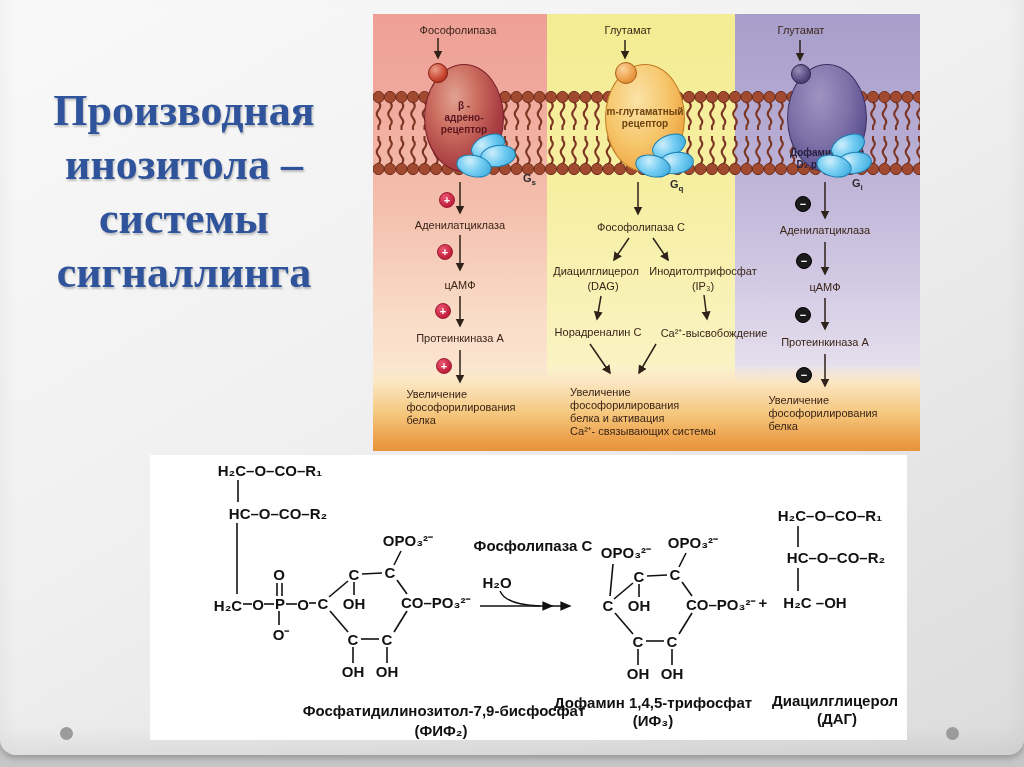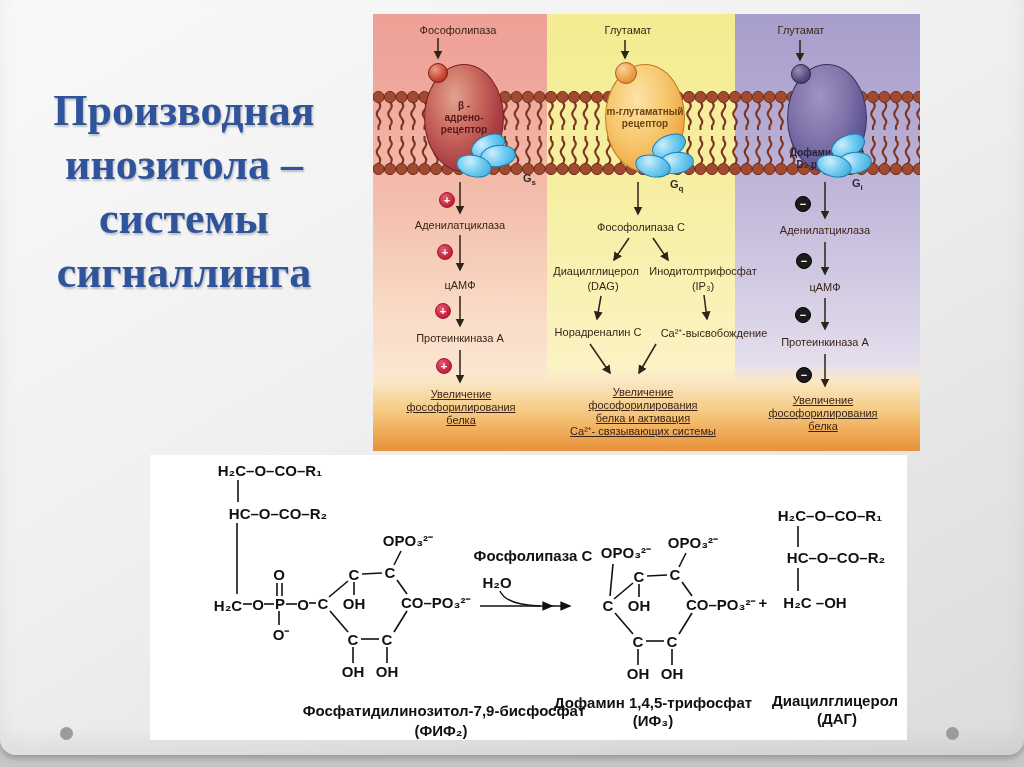--- a/index.html
+++ b/index.html
@@ -68,21 +68,21 @@
   .gblob{position:absolute;width:34px;height:20px;border-radius:50%;z-index:5;
     background:radial-gradient(circle at 35% 30%, #cdeefb 0%, #74cdf2 45%, #35a6da 100%);
     border:1px solid #1b81b4;}
 
   .glabel{position:absolute;z-index:7;font-weight:bold;font-size:11px;color:#2c2c2c;}
   .glabel .sub{font-size:8px;vertical-align:-3px;}
 
   .pw-text{position:absolute;transform:translate(-50%,-50%);z-index:7;
     font-size:11px;color:#3a2417;white-space:nowrap;text-align:center;}
   .pw-multi{position:absolute;transform:translate(-50%,0);z-index:7;
-    font-size:11px;line-height:13px;color:#3a2417;white-space:nowrap;text-align:center;text-decoration:underline;}
+    font-size:11px;line-height:13px;color:#3a2417;white-space:nowrap;text-align:left;}
 
   .badge{position:absolute;width:14px;height:14px;border-radius:50%;z-index:8;
     transform:translate(-50%,-50%);display:flex;align-items:center;justify-content:center;
     color:#fff;font-size:11px;font-weight:bold;line-height:1;}
   .badge-plus{background:radial-gradient(circle at 35% 30%, #ea5670, #c21f3d 70%);border:1px solid #9c1730;}
   .badge-minus{background:#1b1b1b;border:1px solid #000;}
 
   
   .chem{position:absolute;left:150px;top:455px;width:757px;height:285px;background:#ffffff;}
   .chem-bonds{position:absolute;left:0;top:0;}
@@ -321,21 +321,21 @@
       <span class="atom r-c3">C</span>
       <span class="atom r-ohin">OH</span>
       <span class="atom r-c5">C</span>
       <span class="atom r-c6">C</span>
       <span class="atom r-oh5">OH</span>
       <span class="atom r-oh6">OH</span>
       <span class="atom r-opo-top">OPO₃²⁻</span>
       <span class="atom atom-left r-co">CO–PO₃²⁻</span>
     </div>
 
-    <span class="chem-label" style="left:383px;top:100px">Фосфолипаза C</span>
+    <span class="chem-label" style="left:383px;top:90px">Фосфолипаза C</span>
     <span class="chem-label" style="left:347px;top:127px">H₂O</span>
 
     <div class="ring" style="left:446px;top:75px">
       <span class="atom r-c1">C</span>
       <span class="atom r-c2">C</span>
       <span class="atom r-c3">C</span>
       <span class="atom r-ohin">OH</span>
       <span class="atom r-c5">C</span>
       <span class="atom r-c6">C</span>
       <span class="atom r-oh5">OH</span>

